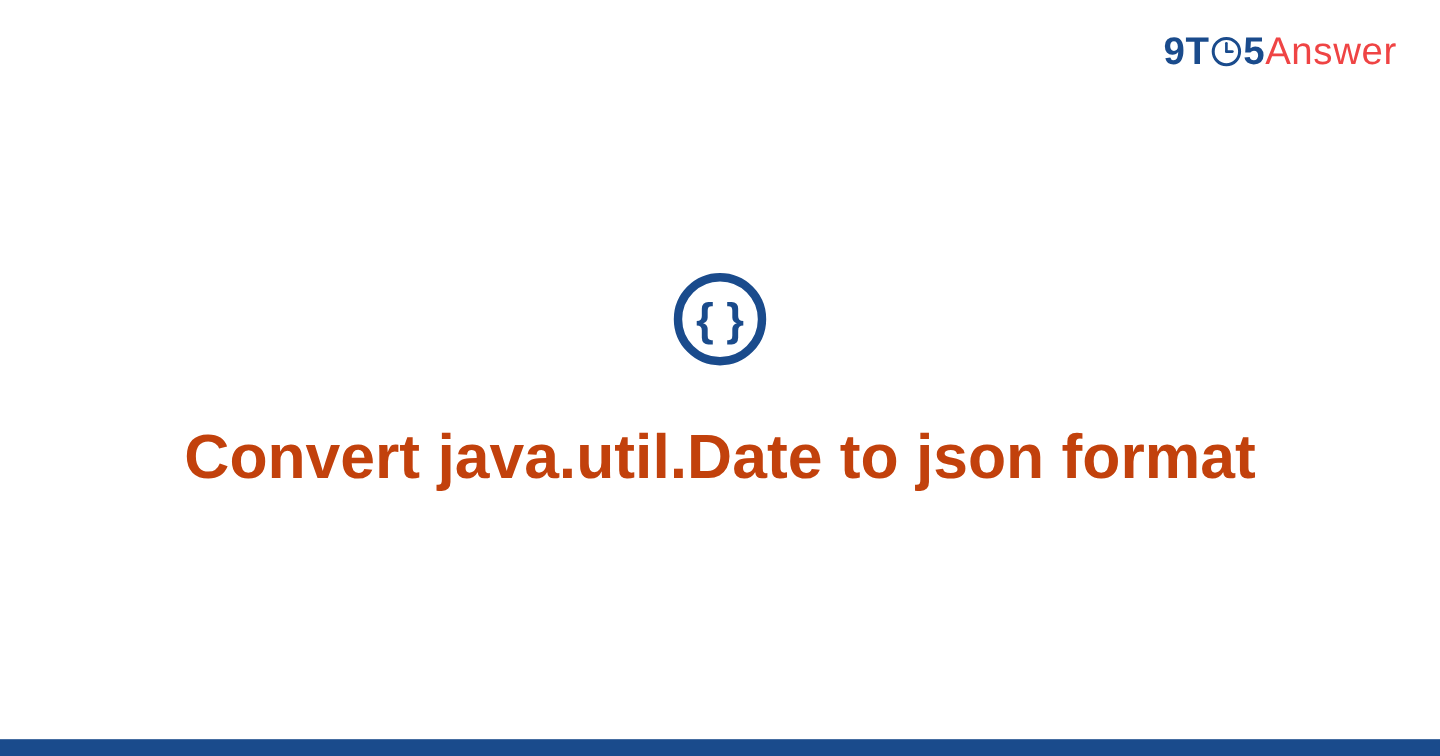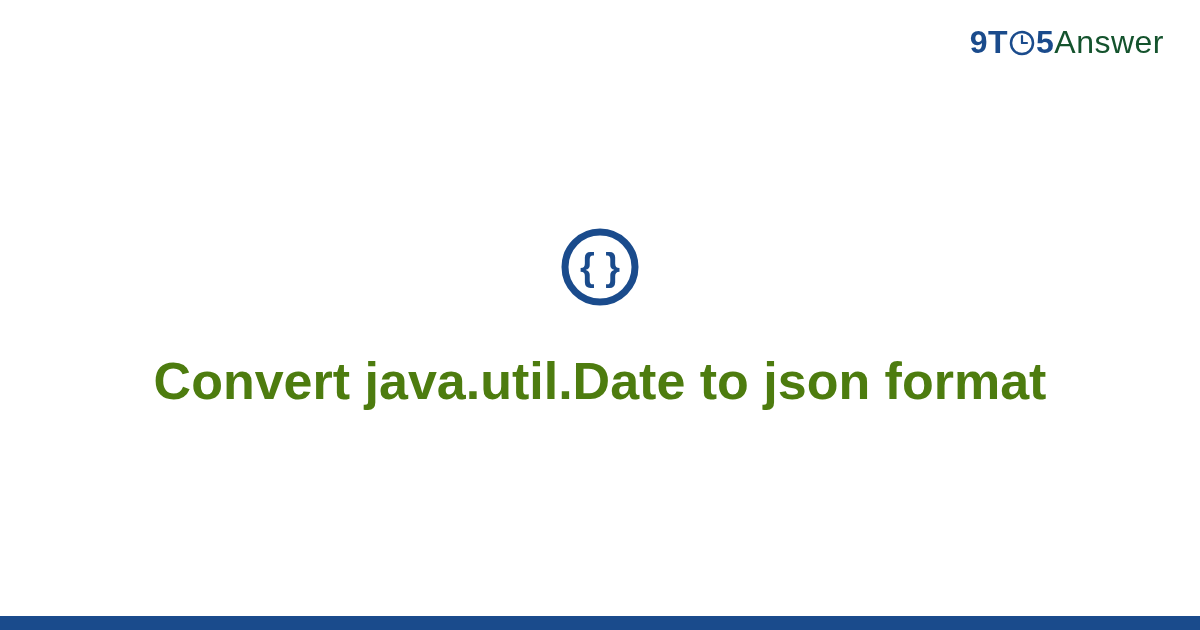--- a/index.html
+++ b/index.html
@@ -36,42 +36,42 @@
       vertical-align: baseline;
       position: relative;
       top: 3px;
       margin: 0 1px;
     }
     .brand .five {
       color: #1a4b8c;
       font-weight: 600;
     }
     .brand .answer {
-      color: #14532d;
+      color: #ef4444;
       font-weight: 400;
     }
     .content {
       position: absolute;
       top: 0;
       left: 0;
       width: 100%;
       height: 100%;
       display: flex;
       flex-direction: column;
       align-items: center;
       justify-content: center;
       padding-top: 10px;
     }
     .category-icon {
       margin-bottom: 38px;
     }
     .title {
       font-size: 52px;
       font-weight: 700;
-      color: #4d7c0f;
+      color: #c2410c;
       text-align: center;
       line-height: 1.25;
       max-width: 1000px;
     }
     .footer-bar {
       position: absolute;
       bottom: 0;
       left: 0;
       width: 100%;
       height: 14px;

